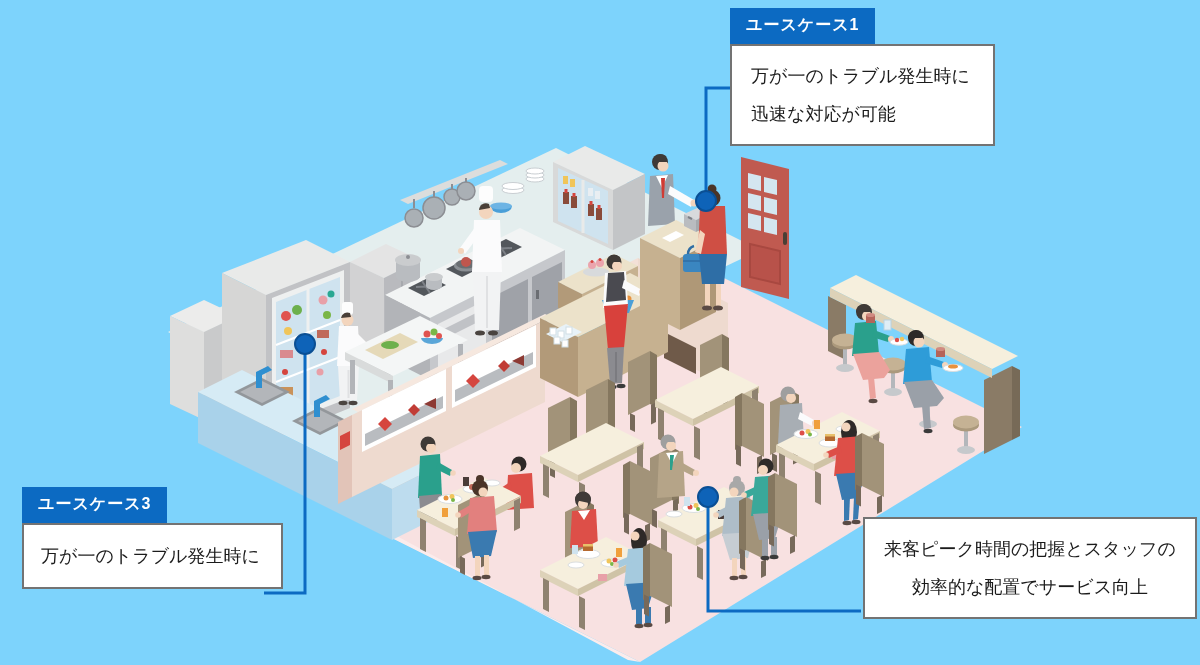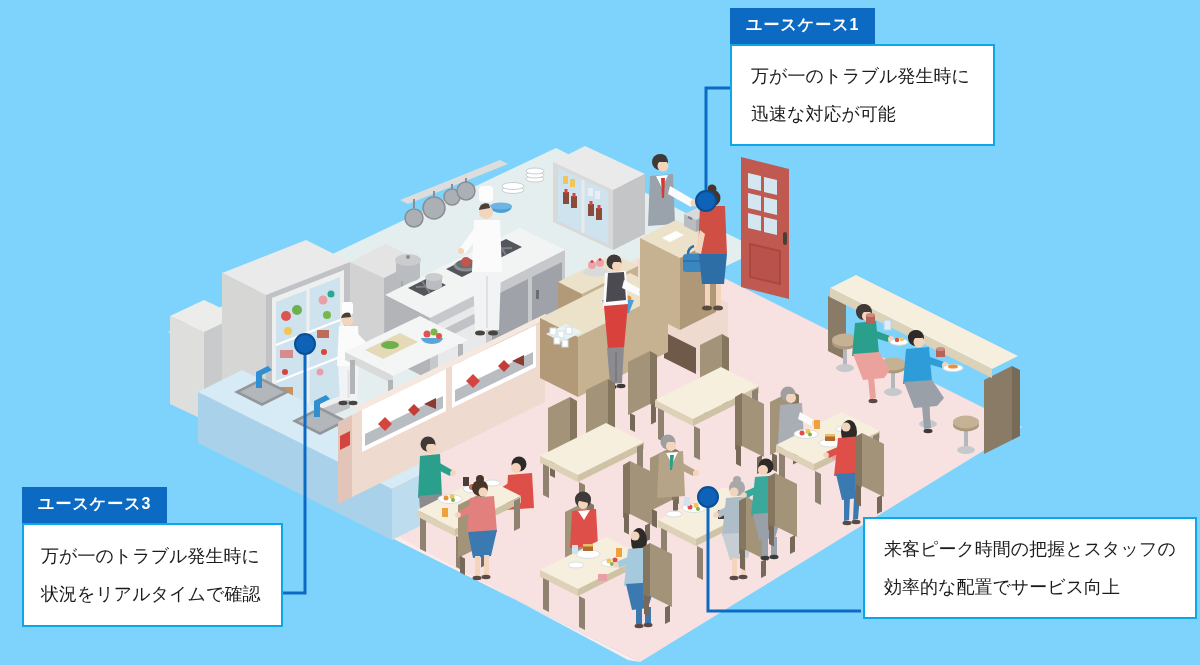--- a/index.html
+++ b/index.html
@@ -2,24 +2,24 @@
 <html><head>
 <meta charset="utf-8">
 <style>
   html,body{margin:0;padding:0;background:#fff;}
   .canvas{position:relative;width:1200px;height:665px;background:#7dd3fc;overflow:hidden;
           font-family:"Liberation Sans","DejaVu Sans",sans-serif;}
   .scene-svg{position:absolute;left:0;top:0;z-index:1;}
   .uc{position:absolute;z-index:3;}
   .uc-tab{display:inline-block;background:#0c6ac2;color:#fff;font-weight:bold;
           font-size:16px;padding:7px 16px 8px;letter-spacing:1px;}
-  .uc-box{box-sizing:border-box;background:#fff;border:2px solid #0ea5e9;
+  .uc-box{box-sizing:border-box;background:#fff;border:2px solid #737373;
           color:#1b1b1b;font-size:18px;line-height:38px;padding:11px 19px;}
   #uc1{left:730px;top:8px;}   #uc1 .uc-box{width:265px;}
-  #uc2{left:863px;top:517px;} #uc2 .uc-box{width:334px;}
+  #uc2{left:863px;top:517px;} #uc2 .uc-box{width:334px;text-align:center;}
   #uc3{left:2px;top:487px;padding-left:20px;}   #uc3 .uc-box{width:261px;padding:12px 17px;}
   .uc-line{display:block;}
 </style>
 </head>
 <body>
 
 <div class="canvas">
 
 <svg class="scene-svg" width="1200" height="665" viewBox="0 0 1200 665">
   <defs>
@@ -619,17 +619,16 @@
   <div class="uc-box">
     <span class="uc-line">来客ピーク時間の把握とスタッフの</span>
     <span class="uc-line">効率的な配置でサービス向上</span>
   </div>
 </div>
 
 <div class="uc" id="uc3">
   <div class="uc-tab">ユースケース3</div>
   <div class="uc-box">
     <span class="uc-line">万が一のトラブル発生時に</span>
-    <span class="uc-line">状況をリアルタイムで確認</span>
   </div>
 </div>
 
 </div>
 
 </body></html>

